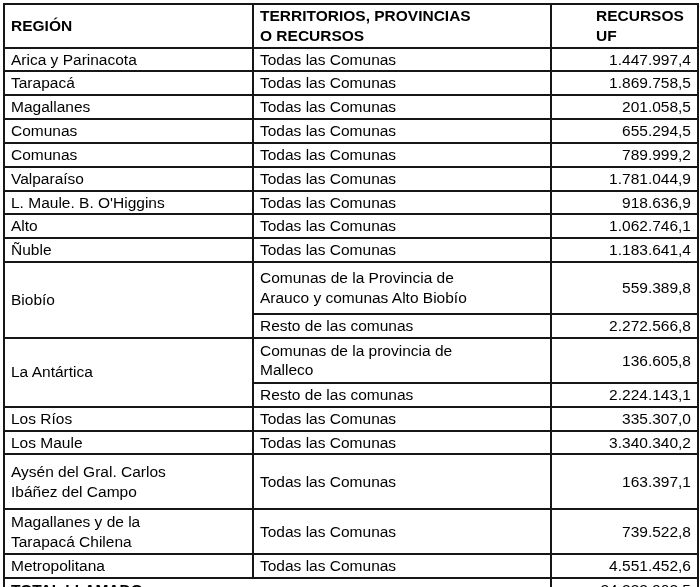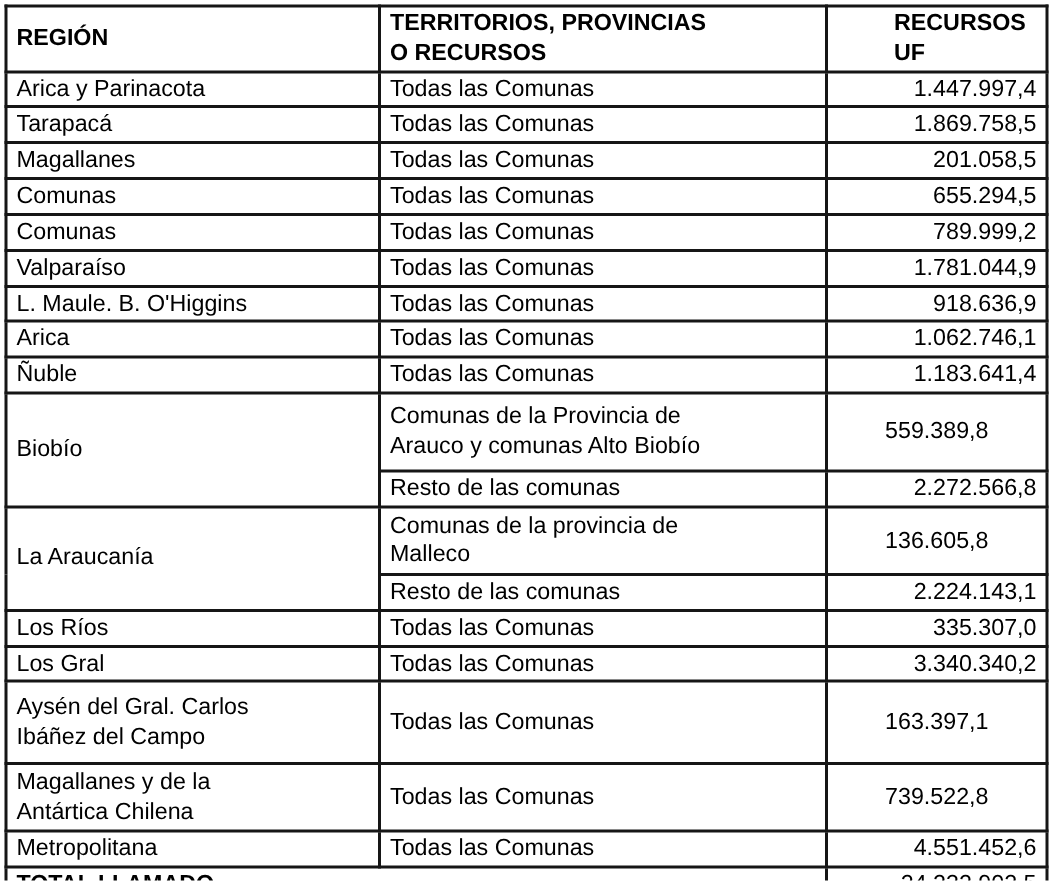--- a/index.html
+++ b/index.html
@@ -41,21 +41,21 @@
     text-align: left;
   }
   .doc-table th.num-h {
     text-align: left;
     padding-left: 44px;
   }
   .num {
     text-align: right;
     white-space: nowrap;
   }
-  .v-top { vertical-align: top; text-align: center; }
+  .v-top { vertical-align: top; }
   .ml { white-space: pre-line; }
   tr.h-header  { height: 42px; }
   tr.h-simple  { height: 23px; }
   tr.h-tall2   { height: 52px; }
   tr.h-tall1   { height: 45px; }
   tr.h-tall3   { height: 55px; }
   tr.h-total   { height: 23px; }
   tr.h-total td {
     border-bottom: 4px solid #111;
   }
@@ -110,68 +110,68 @@
         <td>Valparaíso</td>
         <td>Todas las Comunas</td>
         <td class="num">1.781.044,9</td>
       </tr>
       <tr class="h-simple">
         <td>L. Maule. B. O'Higgins</td>
         <td>Todas las Comunas</td>
         <td class="num">918.636,9</td>
       </tr>
       <tr class="h-simple">
-        <td>Arica</td>
+        <td>Alto</td>
         <td>Todas las Comunas</td>
         <td class="num">1.062.746,1</td>
       </tr>
       <tr class="h-simple">
         <td>Ñuble</td>
         <td>Todas las Comunas</td>
         <td class="num">1.183.641,4</td>
       </tr>
       <tr class="h-tall2">
         <td rowspan="2">Biobío</td>
         <td class="ml">Comunas de la Provincia de
 Arauco y comunas Alto Biobío</td>
         <td class="num v-top">559.389,8</td>
       </tr>
       <tr class="h-simple">
         <td>Resto de las comunas</td>
         <td class="num">2.272.566,8</td>
       </tr>
       <tr class="h-tall1">
-        <td rowspan="2">La Araucanía</td>
+        <td rowspan="2">La Antártica</td>
         <td class="ml">Comunas de la provincia de
 Malleco</td>
         <td class="num v-top">136.605,8</td>
       </tr>
       <tr class="h-simple">
         <td>Resto de las comunas</td>
         <td class="num">2.224.143,1</td>
       </tr>
       <tr class="h-simple">
         <td>Los Ríos</td>
         <td>Todas las Comunas</td>
         <td class="num">335.307,0</td>
       </tr>
       <tr class="h-simple">
-        <td>Los Gral</td>
+        <td>Los Maule</td>
         <td>Todas las Comunas</td>
         <td class="num">3.340.340,2</td>
       </tr>
       <tr class="h-tall3">
         <td class="ml">Aysén del Gral. Carlos
 Ibáñez del Campo</td>
         <td>Todas las Comunas</td>
         <td class="num v-top">163.397,1</td>
       </tr>
       <tr class="h-tall1">
         <td class="ml">Magallanes y de la
-Antártica Chilena</td>
+Tarapacá Chilena</td>
         <td>Todas las Comunas</td>
         <td class="num v-top">739.522,8</td>
       </tr>
       <tr class="h-simple">
         <td>Metropolitana</td>
         <td>Todas las Comunas</td>
         <td class="num">4.551.452,6</td>
       </tr>
       <tr class="h-total">
         <td colspan="2" class="total-label">TOTAL LLAMADO</td>

